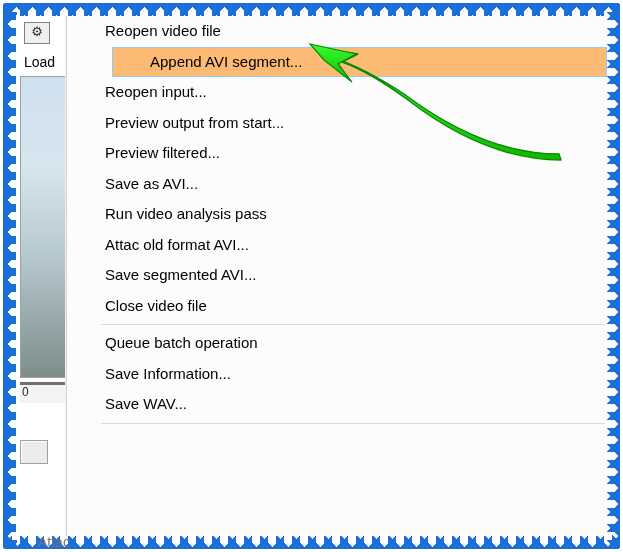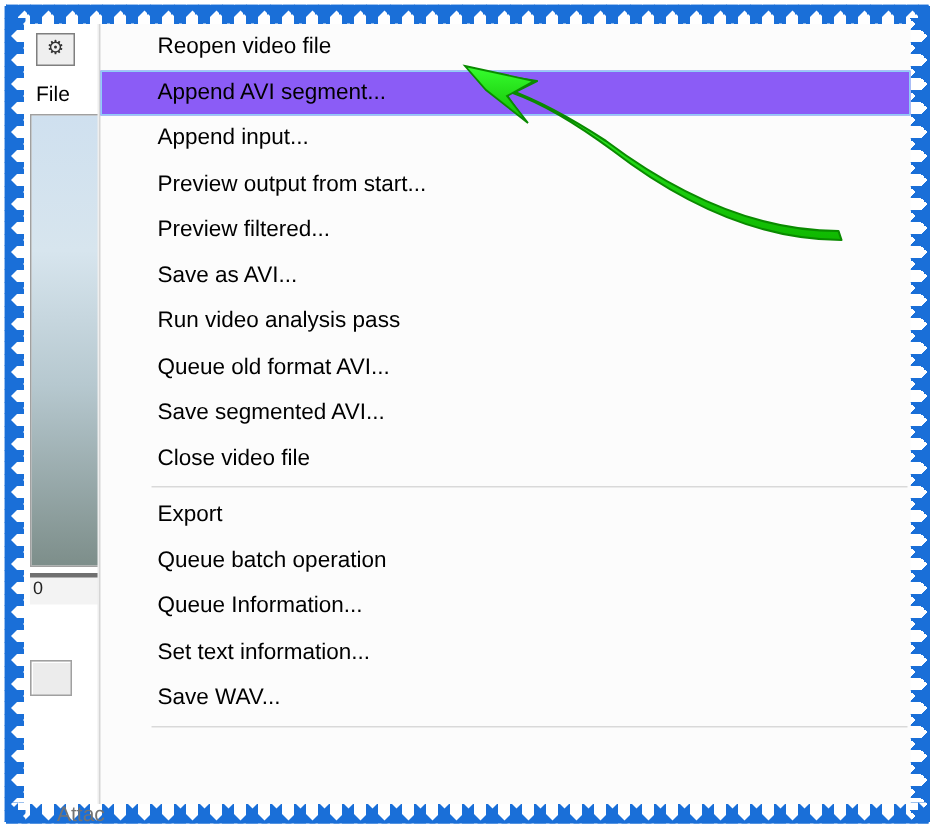--- a/index.html
+++ b/index.html
@@ -152,25 +152,26 @@
   .menu-item {
     height: 30.5px;
     line-height: 30.5px;
     padding-left: 38px;
     color: #000;
     cursor: default;
     white-space: nowrap;
     overflow: hidden;
   }
   .menu-item.highlight {
-    background: #8b5cf6;
+    background: #fdba74;
     border: 1px solid #8fcdf6;
     height: 28.5px;
     line-height: 28.5px;
     padding-left: 37px;
+    margin-left: 45px;
   }
   .menu-sep {
     height: 1px;
     margin: 3px 2px 3px 34px;
     background: #d9d9d9;
   }
 
   
   #arrow {
     position: absolute;
@@ -189,48 +190,46 @@
     <div class="zig zig-t"></div>
     <div class="zig zig-b"></div>
     <div class="zig zig-l"></div>
     <div class="zig zig-r"></div>
     <div id="inner-white"></div>
 
     <div id="app-left">
       <div class="toolbar-icon">
         <span>⚙</span>
       </div>
-      <div class="file-label">File</div>
+      <div class="file-label">Load</div>
       <div class="preview-area"></div>
       <div class="ruler">
         <span>0</span>
       </div>
       <div class="tiny-btn"></div>
       <div class="attach-label">Attac</div>
     </div>
 
     <div id="menu">
 
       <div class="menu-item"><span>Reopen video file</span></div>
       <div class="menu-item highlight"><span>Append AVI segment...</span></div>
-      <div class="menu-item"><span>Append input...</span></div>
+      <div class="menu-item"><span>Reopen input...</span></div>
       <div class="menu-item"><span>Preview output from start...</span></div>
       <div class="menu-item"><span>Preview filtered...</span></div>
       <div class="menu-item"><span>Save as AVI...</span></div>
       <div class="menu-item"><span>Run video analysis pass</span></div>
-      <div class="menu-item"><span>Queue old format AVI...</span></div>
+      <div class="menu-item"><span>Attac old format AVI...</span></div>
       <div class="menu-item"><span>Save segmented AVI...</span></div>
       <div class="menu-item"><span>Close video file</span></div>
 
       <div class="menu-sep"></div>
 
-      <div class="menu-item"><span>Export</span></div>
       <div class="menu-item"><span>Queue batch operation</span></div>
-      <div class="menu-item"><span>Queue Information...</span></div>
-      <div class="menu-item"><span>Set text information...</span></div>
+      <div class="menu-item"><span>Save Information...</span></div>
       <div class="menu-item"><span>Save WAV...</span></div>
 
       <div class="menu-sep"></div>
 
     </div>
 
     <svg id="arrow" viewBox="0 0 280 140">
       <defs>
         <linearGradient id="grn" x1="0" y1="0" x2="0" y2="1">
           <stop offset="0" stop-color="#37ff2f"></stop>

